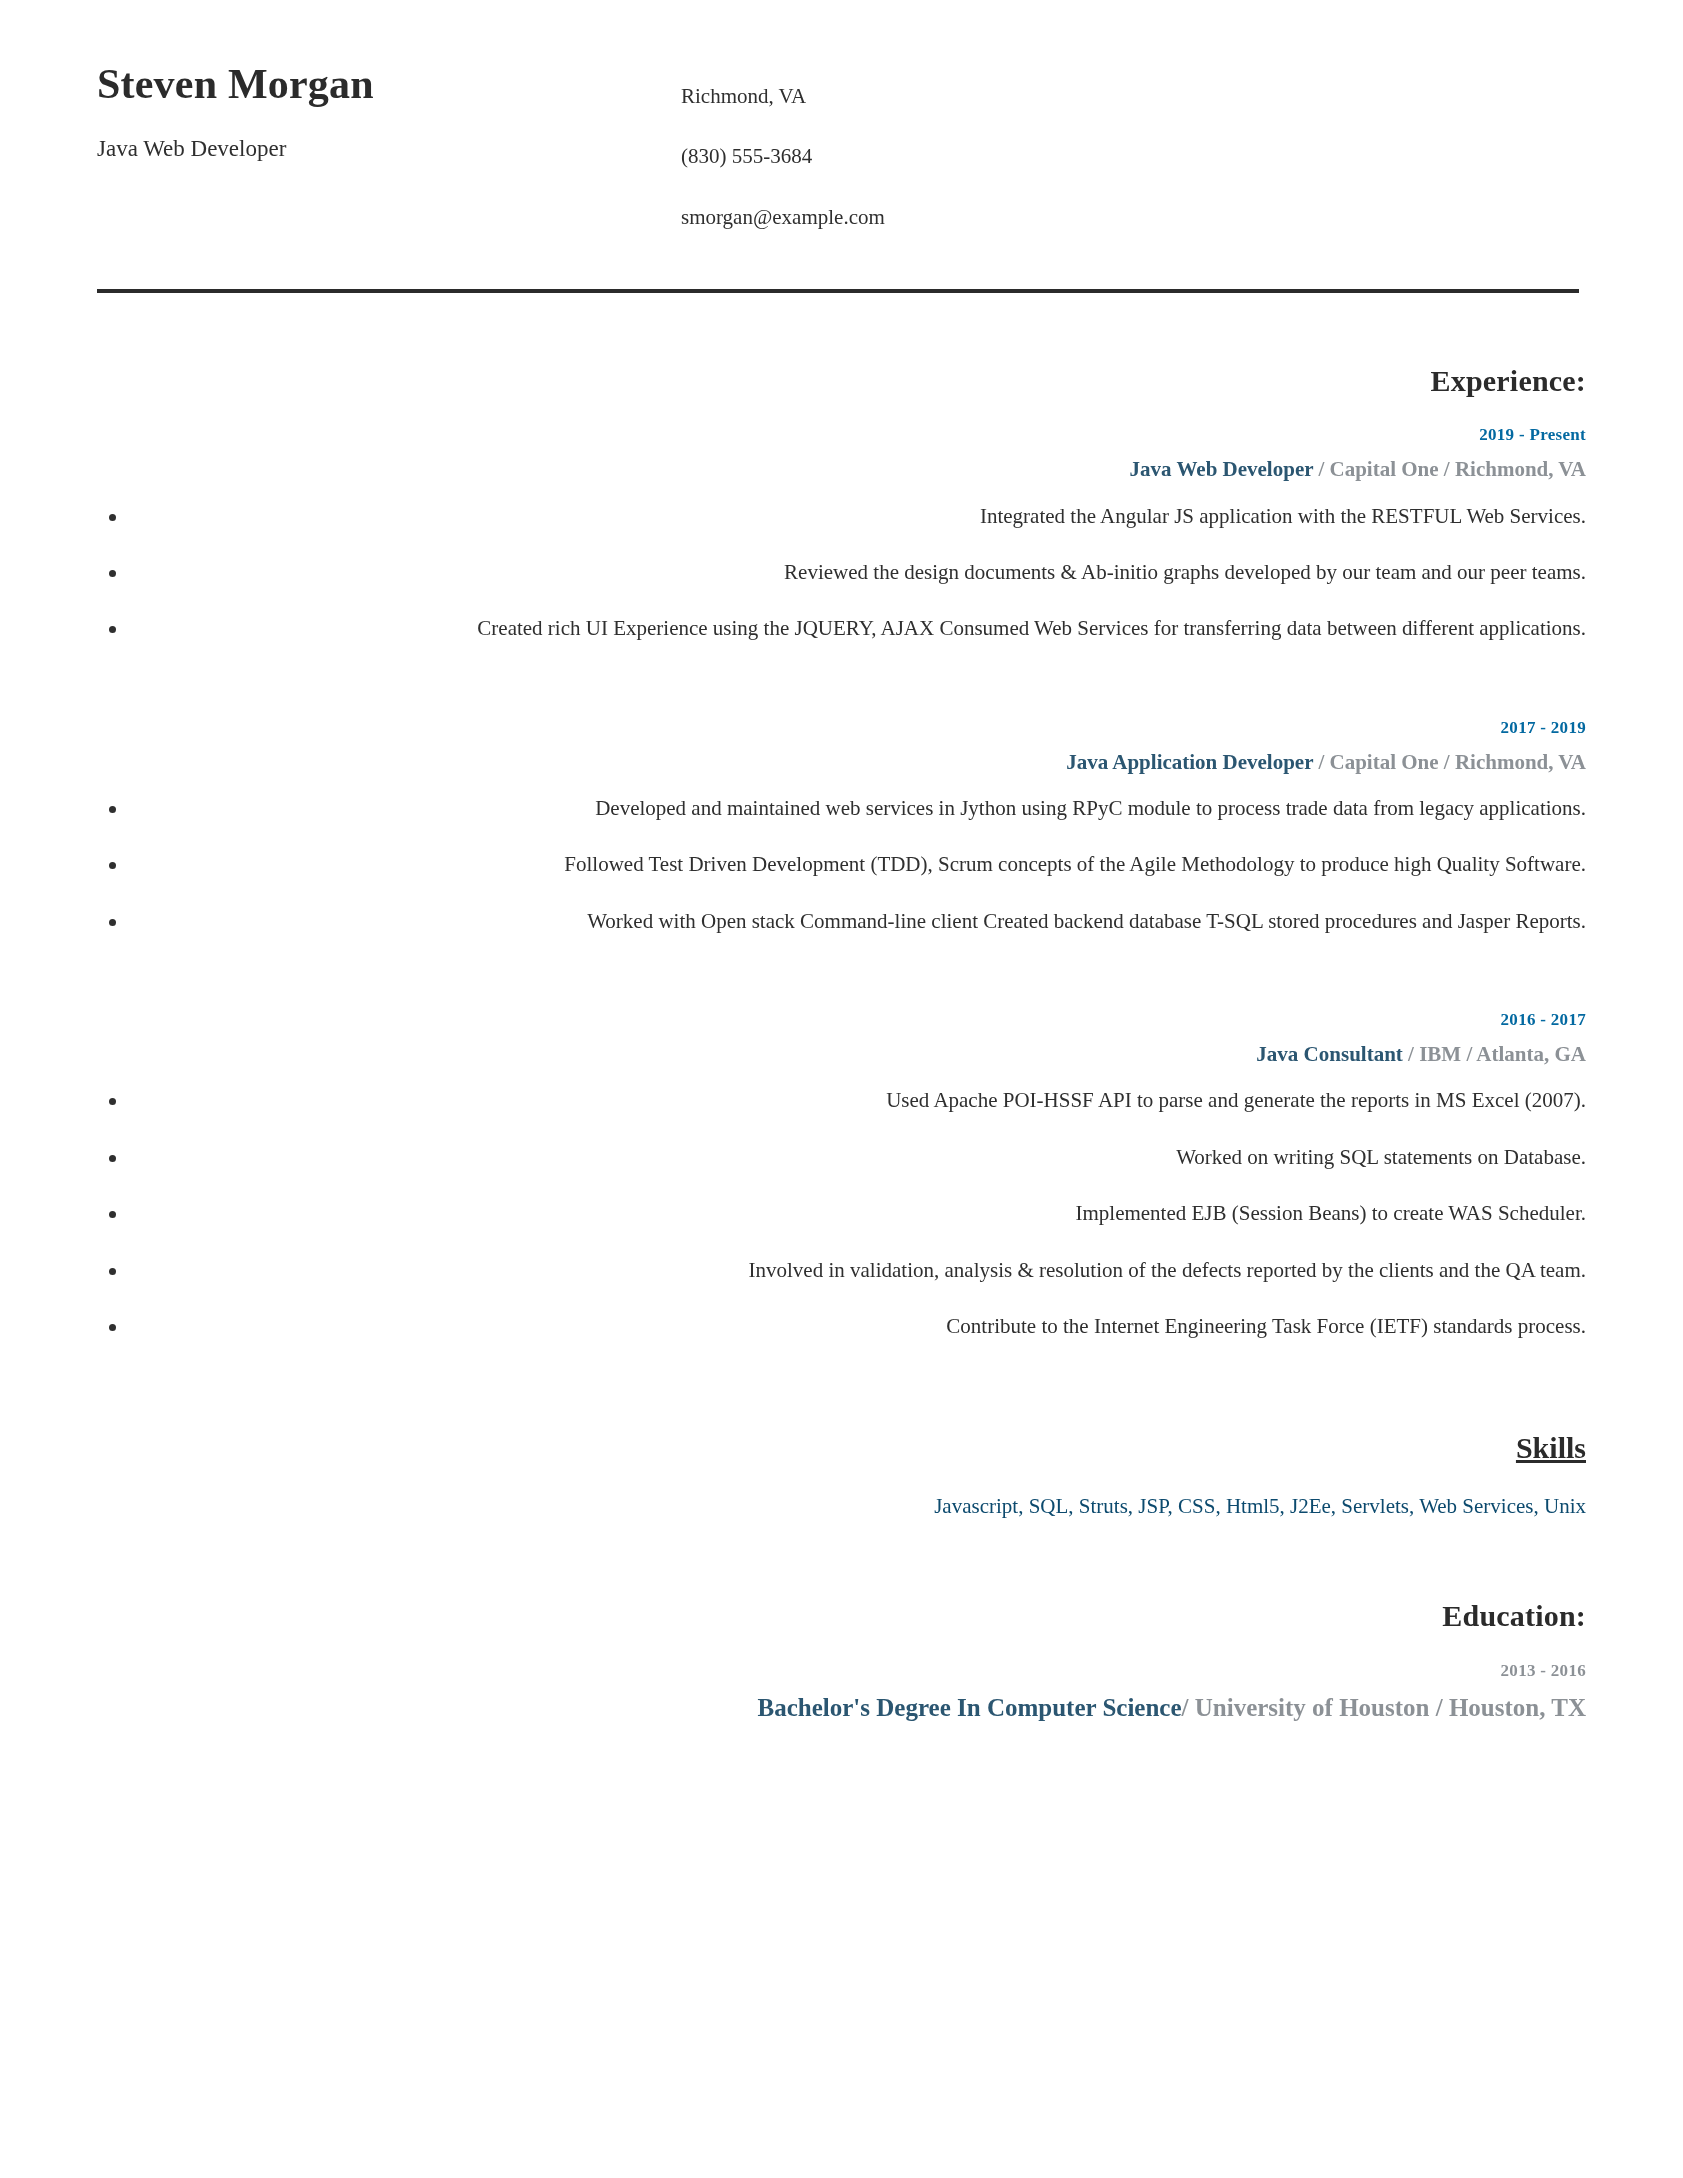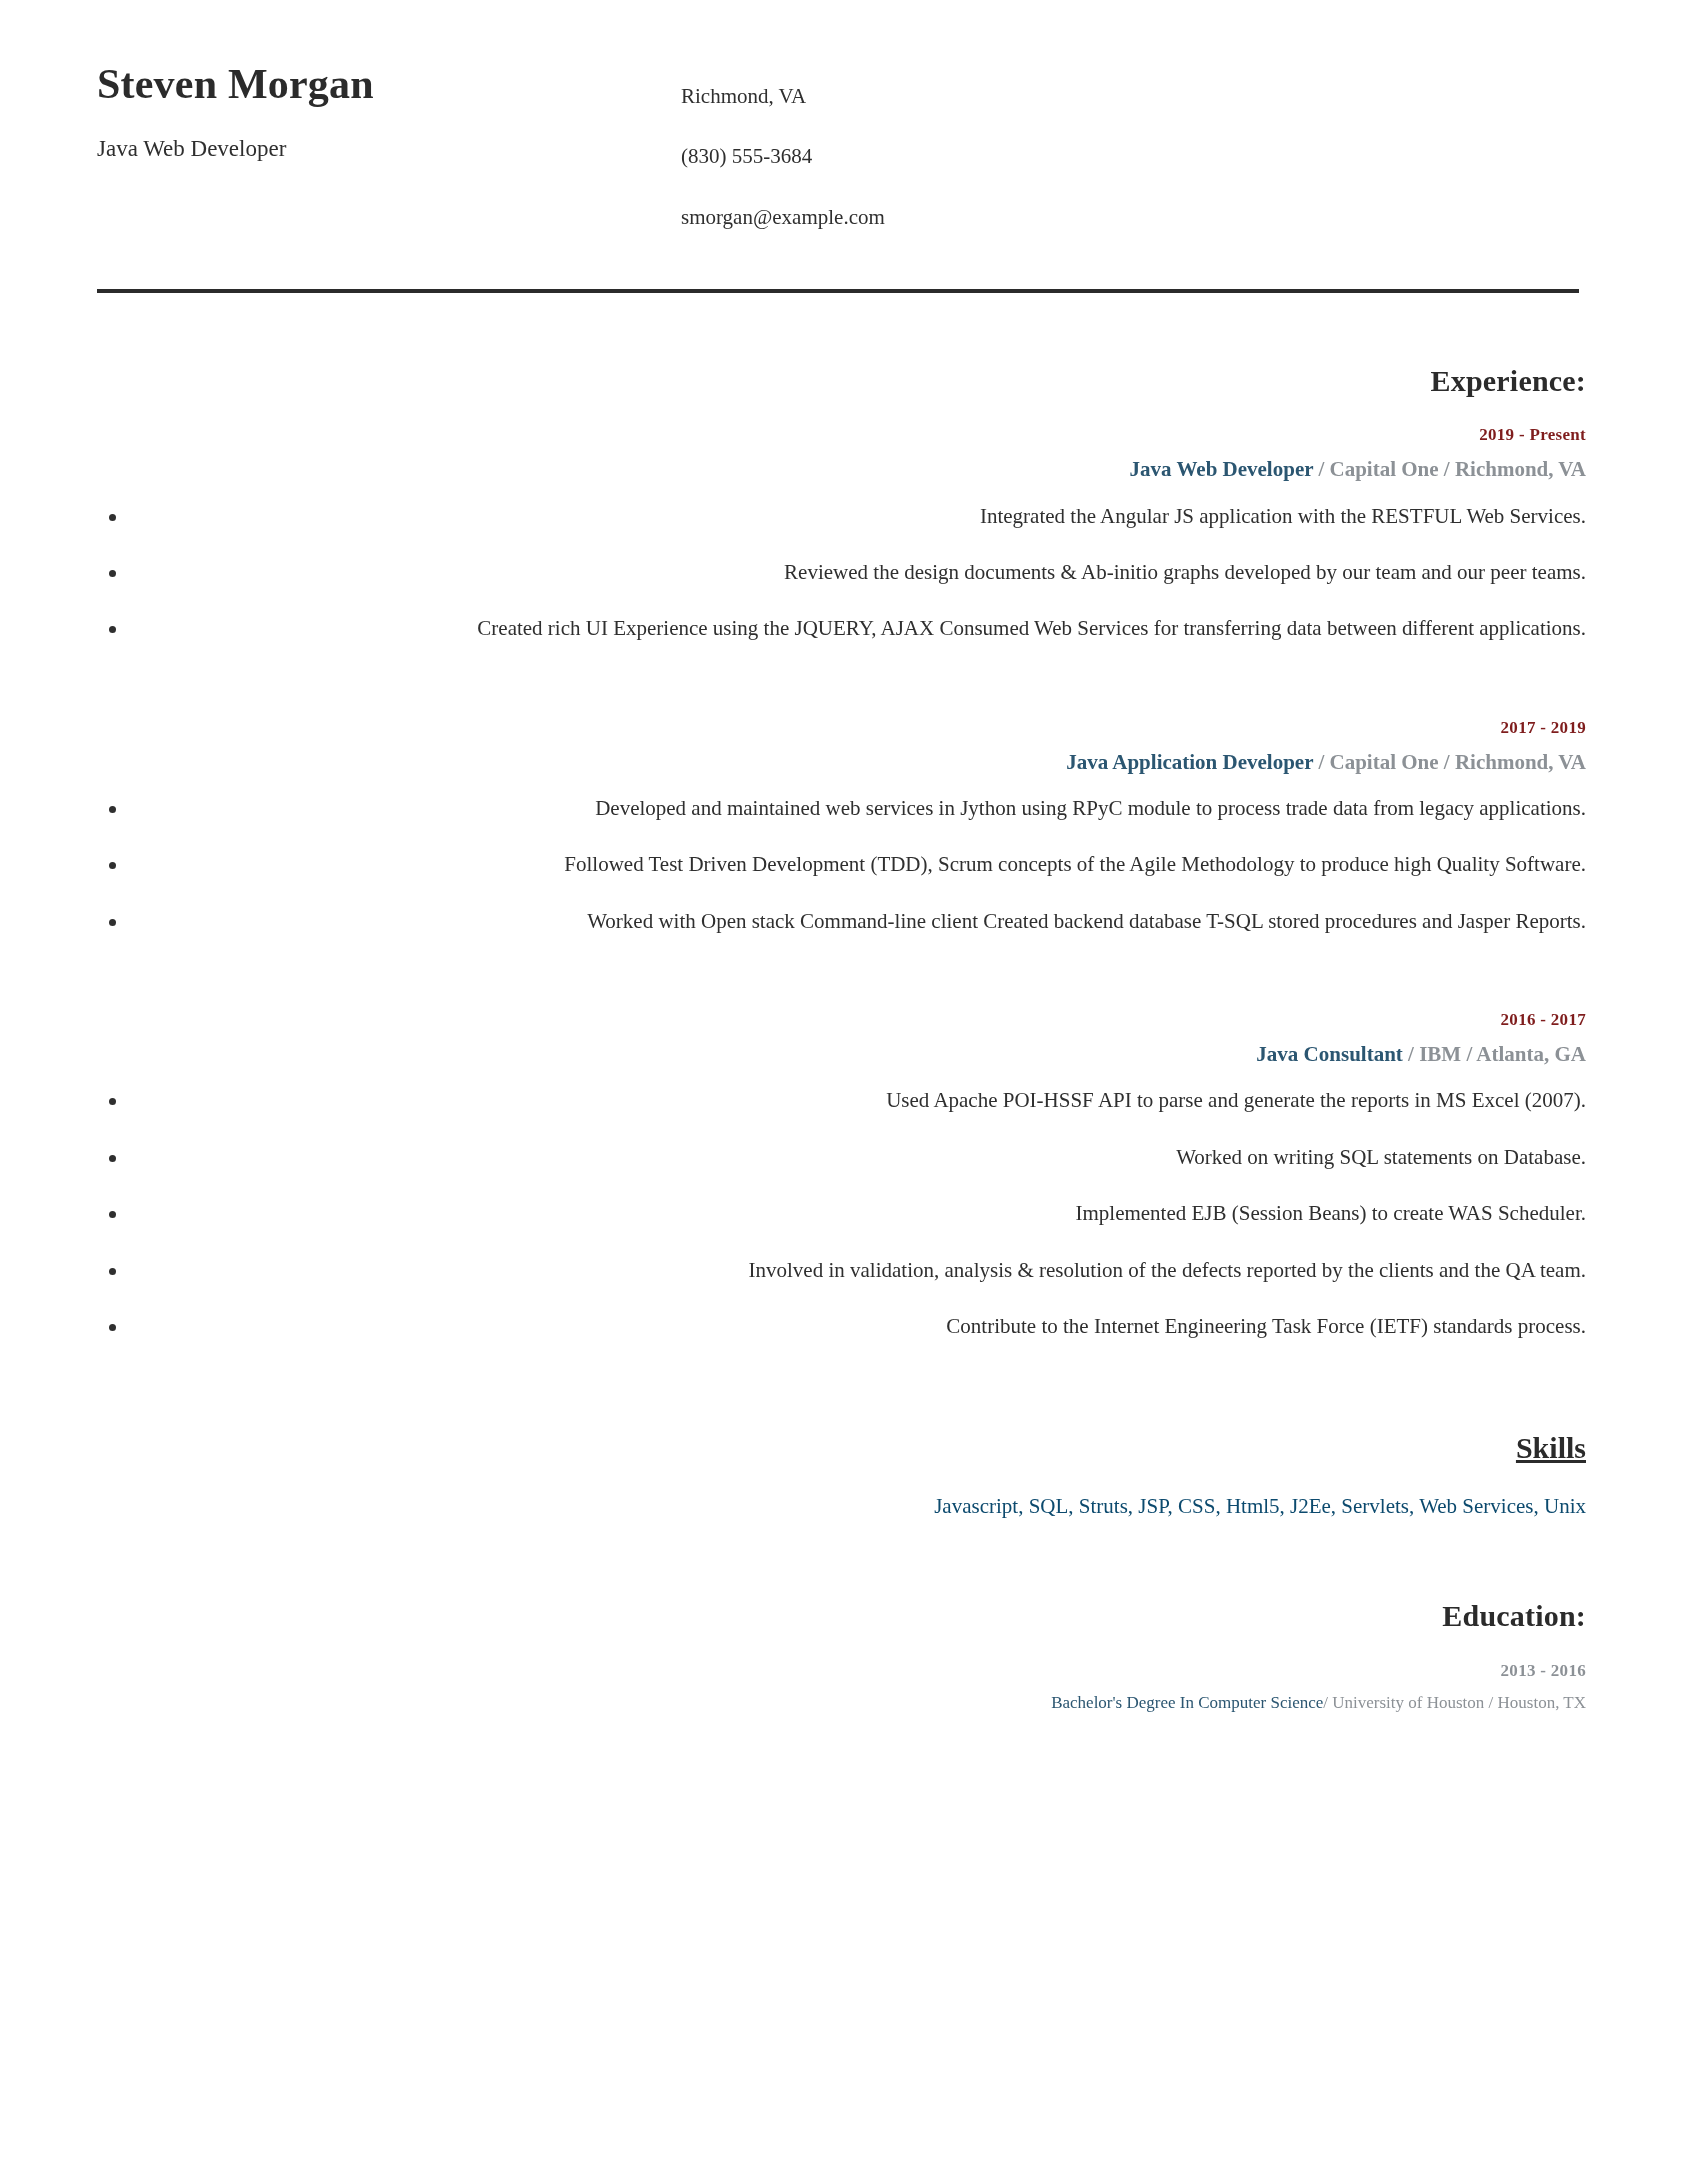--- a/index.html
+++ b/index.html
@@ -87,21 +87,21 @@
   }
 
   .job {
     margin-bottom: 40px;
   }
   .job:last-child { margin-bottom: 0; }
 
   .job-dates {
     font-size: 17px;
     font-weight: bold;
-    color: #7f1d1d;
+    color: #0369a1;
     letter-spacing: 0.3px;
     line-height: 1.3;
     margin-bottom: 10px;
   }
   .job-headline {
     font-size: 21px;
     font-weight: bold;
     line-height: 1.3;
     margin-bottom: 6px;
   }
@@ -154,22 +154,22 @@
   .edu-entry { margin-top: 0; }
   .edu-dates {
     font-size: 17px;
     font-weight: bold;
     color: #8c9196;
     letter-spacing: 0.3px;
     line-height: 1.3;
     margin-bottom: 10px;
   }
   .edu-headline {
-    font-size: 17px;
-    font-weight: normal;
+    font-size: 25px;
+    font-weight: bold;
     line-height: 1.3;
   }
   .edu-degree { color: #2b5671; }
   .edu-meta { color: #8c9196; }
 
   .spacer-exp { height: 34px; }
 </style>
 </head>
 <body>
 

